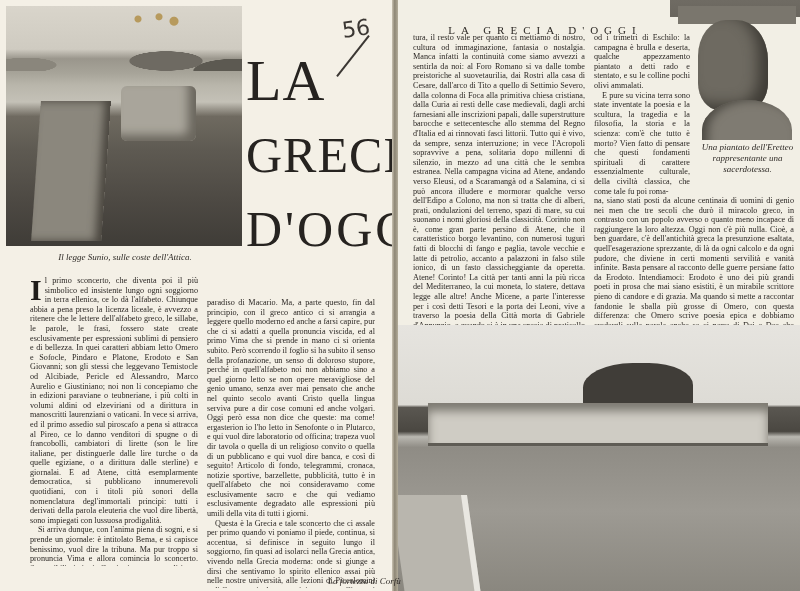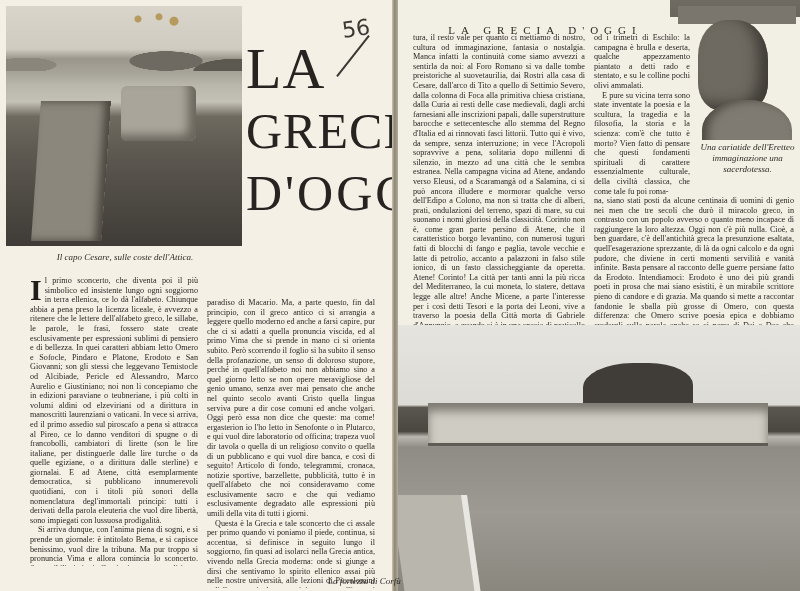--- a/index.html
+++ b/index.html
@@ -44,21 +44,21 @@
     border-radius:45% 40% 5% 5%;}
   #photo-corfu .wall{position:absolute;left:30px;top:78px;width:340px;height:40px;background:#cfccc4;
     border-bottom:3px solid #5f5c55;box-shadow:inset 0 8px 10px #7d7a72;}
   #photo-corfu .pier{position:absolute;left:0;top:170px;width:70px;height:100px;background:#b9b6ae;
     border-right:6px solid #e9e7e1;transform:skewX(8deg);}
 
   
   #main-title{position:absolute;left:246px;top:38px;width:146px;
     font-family:"Liberation Serif","DejaVu Serif",serif;font-weight:normal;color:#262320;
     letter-spacing:1px;}
-  #main-title span{display:block;line-height:62px;}
+  #main-title span{display:block;line-height:62px;margin-top:12px;}
   #title-line1{font-size:58px;}
   #title-line2{font-size:50px;}
   #title-line3{font-size:50px;letter-spacing:3px;}
   #handwritten-number{position:absolute;left:342px;top:16px;font-family:"DejaVu Sans",sans-serif;
     font-size:22px;color:#3b3733;transform:rotate(-8deg);}
   #handwritten-slash{position:absolute;left:352px;top:30px;width:2px;height:52px;background:#3b3733;
     transform:rotate(38deg);}
 
   .caption{font-style:italic;font-size:9px;color:#2f2b27;}
   #caption-sunio{position:absolute;left:0;top:252px;width:250px;text-align:center;}
@@ -84,21 +84,21 @@
 
 <div class="topband"></div>
 
 <div class="page" id="left-page">
   <div class="photo" id="photo-sunio">
     <div class="hills"></div>
     <div class="stain"></div>
     <div class="slab"></div>
     <div class="block"></div>
   </div>
-  <div class="caption" id="caption-sunio">Il capo Cesare, sulle coste dell'Attica.</div>
+  <div class="caption" id="caption-sunio">Il legge Sunio, sulle coste dell'Attica.</div>
 
   <div id="handwritten-number">56</div>
   <div id="handwritten-slash"></div>
 
   <h1 id="main-title" style="margin:0;">
     <span id="title-line1">LA</span>
     <span id="title-line2">GRECIA</span>
     <span id="title-line3">D'OGGI</span>
   </h1>
 
@@ -123,21 +123,21 @@
   </div>
 
   <div class="photo" id="photo-corfu">
     <div class="rock"></div>
     <div class="wall"></div>
     <div class="pier"></div>
   </div>
 </div>
 
 <div id="running-header">LA GRECIA D'OGGI</div>
-<div class="caption" id="caption-caryatid">Una cariatide dell'Eretteo immaginazione una sacerdotessa.</div>
+<div class="caption" id="caption-caryatid">Una piantato dell'Eretteo rappresentante una sacerdotessa.</div>
 <div class="caption" id="caption-corfu">La fortezza di Corfù</div>
 
 <div class="col" id="col-right-1">
   <p class="first">tura, il resto vale per quanto ci mettiamo di nostro, cultura od immaginazione, fantasia o nostalgia. Manca infatti la continuità come siamo avvezzi a sentirla da noi: al Foro Romano si va dalle tombe preistoriche al suovetaurilia, dai Rostri alla casa di Cesare, dall'arco di Tito a quello di Settimio Severo, dalla colonna di Foca alla primitiva chiesa cristiana, dalla Curia ai resti delle case medievali, dagli archi farnesiani alle inscrizioni papali, dalle superstrutture barocche e settecentesche allo stemma del Regno d'Italia ed ai rinnovati fasci littorii. Tutto qui è vivo, da sempre, senza interruzione; in vece l'Acropoli sopravvive a pena, solitaria dopo millenni di silenzio, in mezzo ad una città che le sembra estranea. Nella campagna vicina ad Atene, andando verso Eleusi, od a Scaramangà od a Salamina, ci si può ancora illudere e mormorar qualche verso dell'Edipo a Colono, ma non si tratta che di alberi, prati, ondulazioni del terreno, spazi di mare, su cui suonano i nomi gloriosi della classicità. Corinto non è, come gran parte persino di Atene, che il caratteristico borgo levantino, con numerosi tuguri fatti di blocchi di fango e paglia, tavole vecchie e latte di petrolio, accanto a palazzoni in falso stile ionico, di un fasto classicheggiante da operetta. Atene! Corinto! La città per tanti anni la più ricca del Mediterraneo, la cui moneta, lo statere, dettava legge alle altre! Anche Micene, a parte l'interesse per i così detti Tesori e la porta dei Leoni, vive a traverso la poesia della Città morta di Gabriele d'Annunzio, e quando si è in una specie di praticello sassoso rettangolare, che è il luogo ove sorgeva la sala centrale del palazzo degli Atridi, bisogna rievocar da sé da quella morte le grandi ombre mitiche, facendosi risuonar nella memoria gli esametri di Omero</p>
 </div>
 <div class="col" id="col-right-2">
   <div class="narrow">
     <p class="first">od i trimetri di Eschilo: la campagna è brulla e deserta, qualche appezzamento piantato a detti rado e stentato, e su le colline pochi olivi ammalati.</p>
     <p>E pure su vicina terra sono state inventate la poesia e la scultura, la tragedia e la filosofia, la storia e la scienza: com'è che tutto è morto? Vien fatto di pensare che questi fondamenti spirituali di carattere essenzialmente culturale, della civiltà classica, che come tale fu poi roma-</p>
   </div>

